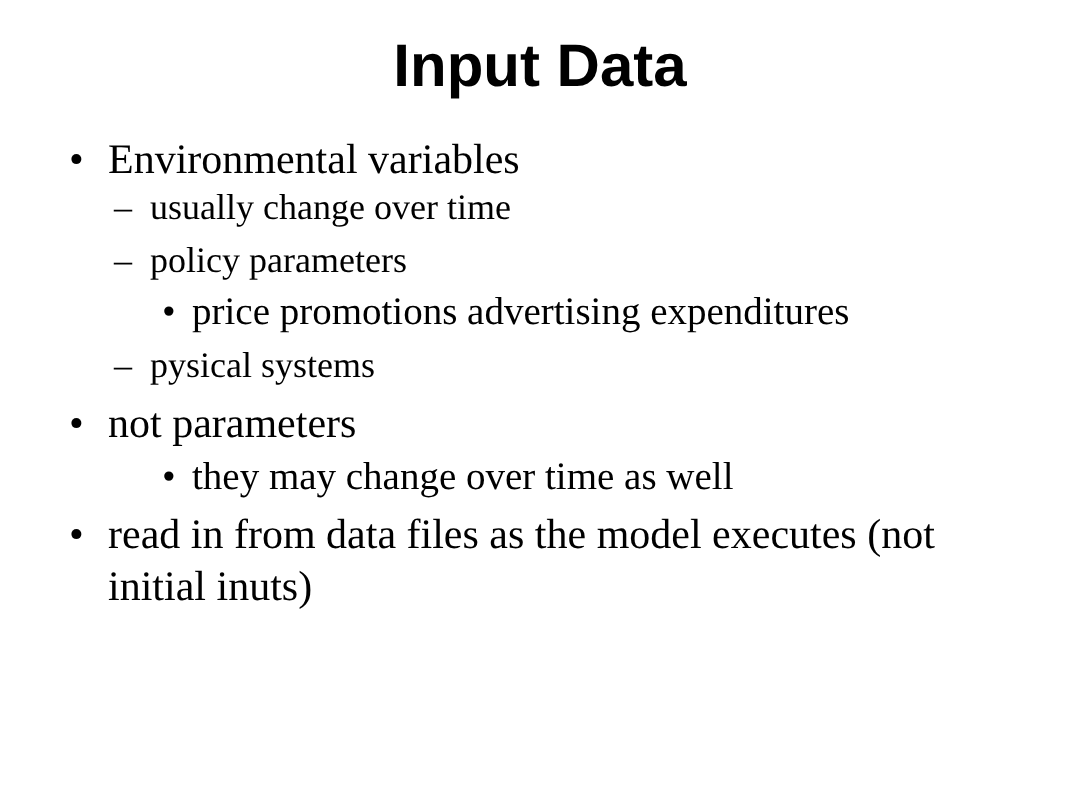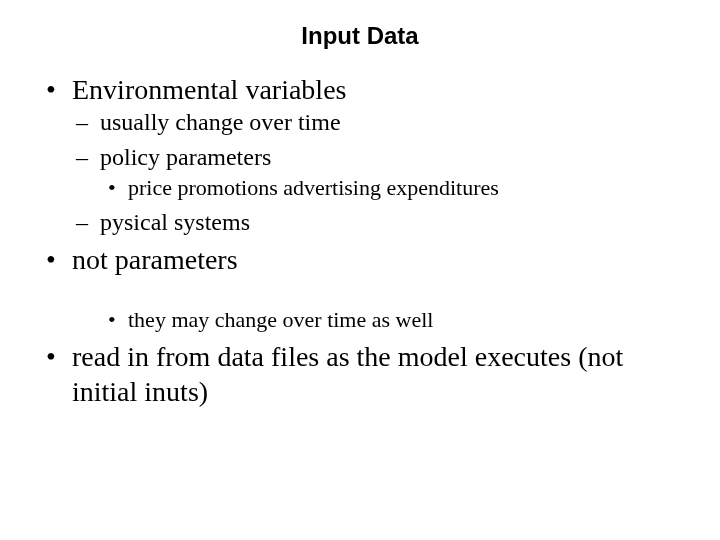--- a/index.html
+++ b/index.html
@@ -13,21 +13,21 @@
     overflow: hidden;
   }
   .slide {
     width: 720px;
     height: 540px;
     box-sizing: border-box;
     padding: 14px 40px 20px 40px;
   }
   .title {
     text-align: center;
-    font-size: 24px;
+    font-size: 40px;
     font-weight: bold;
     margin: 8px 0 22px 0;
   }
   ul {
     margin: 0;
     padding: 0;
     list-style: none;
   }
   li {
     position: relative;
@@ -54,21 +54,21 @@
     line-height: 1.3;
   }
   .l2 > li::before {
     content: "–";
     position: absolute;
     left: 4px;
     top: 0;
   }
   
   .l3 > li {
-    font-size: 22px;
+    font-size: 26px;
     padding-left: 28px;
     margin-bottom: 4px;
     line-height: 1.35;
   }
   .l3 > li::before {
     content: "•";
     position: absolute;
     left: 8px;
     top: 0;
   }
@@ -95,21 +95,21 @@
           </ul>
         </li>
         <li>
           <span>pysical systems</span>
         </li>
       </ul>
     </li>
 
     <li>
       <span>not parameters</span>
-      <ul class="l3" style="margin-left:28px;margin-top:28px;">
+      <ul class="l3" style="margin-left:28px;">
         <li>
           <span>they may change over time as well</span>
         </li>
       </ul>
     </li>
 
     <li>
       <span>read in from data files as the model executes (not initial inuts)</span>
     </li>
   </ul>

